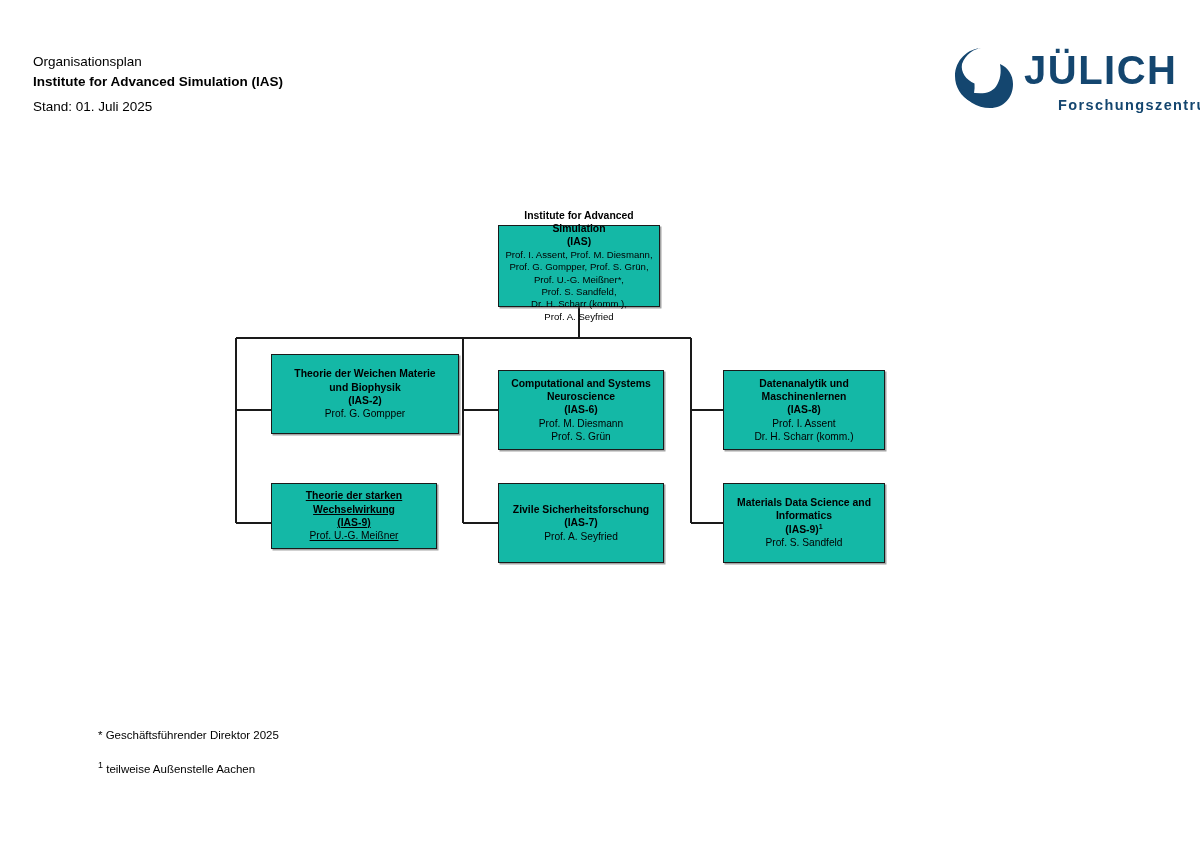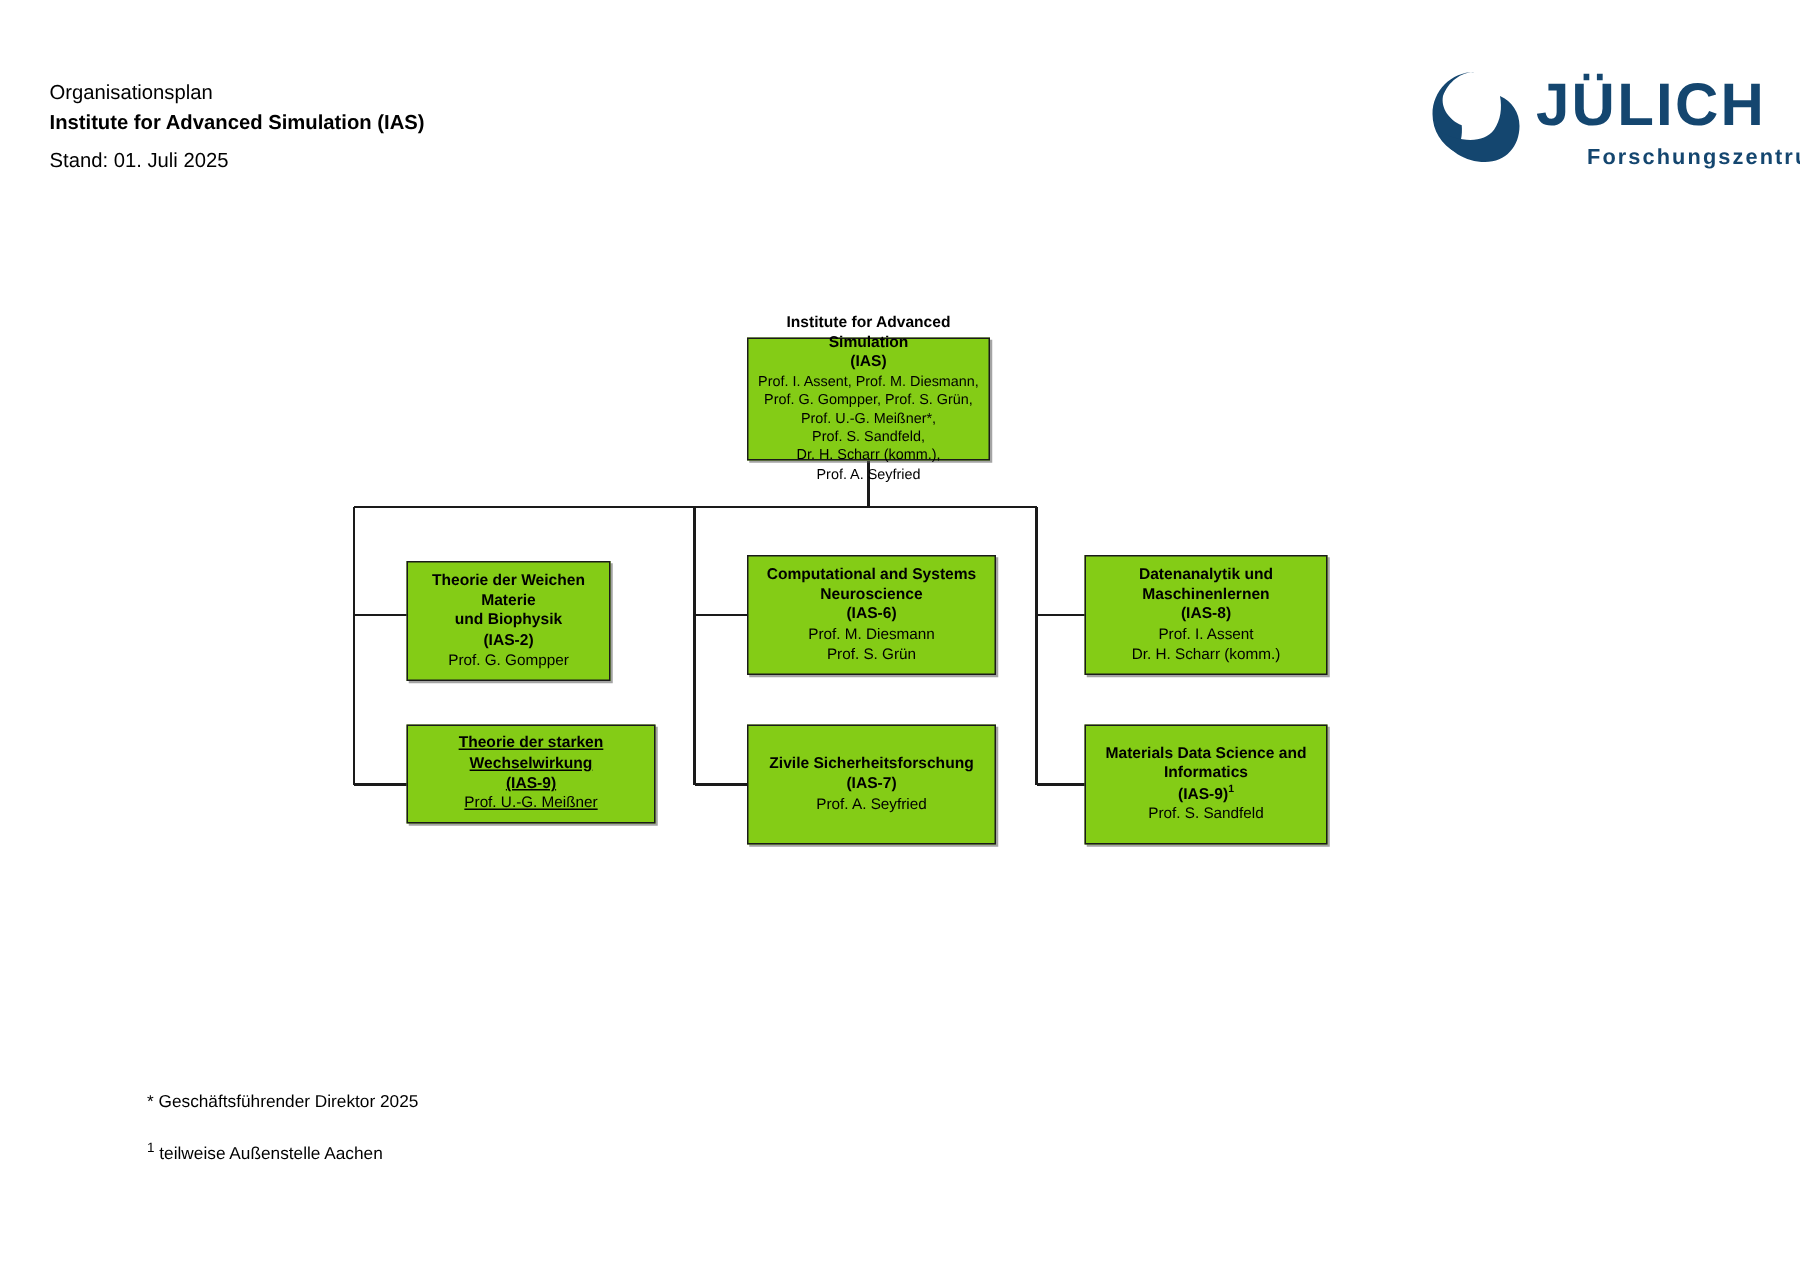--- a/index.html
+++ b/index.html
@@ -74,21 +74,21 @@
   }
   #connector-layer {
     position: absolute;
     left: 0; top: 0;
     width: 1200px; height: 856px;
   }
 
   .node-box {
     position: absolute;
     box-sizing: border-box;
-    background: #84cc16;
+    background: #14b8a6;
     border: 1.6px solid #1a1a1a;
     box-shadow: 1.5px 1.5px 0 rgba(90,90,90,0.55);
     display: flex;
     flex-direction: column;
     align-items: center;
     justify-content: center;
     text-align: center;
     padding: 3px 4px;
   }
   .node-title {
@@ -176,21 +176,21 @@
     <div class="node-title">Institute for Advanced Simulation</div>
     <div class="node-code">(IAS)</div>
     <div class="node-people">Prof. I. Assent, Prof. M. Diesmann,
 Prof. G. Gompper, Prof. S. Grün,
 Prof. U.-G. Meißner*,
 Prof. S. Sandfeld,
 Dr. H. Scharr (komm.),
 Prof. A. Seyfried</div>
   </div>
 
-  <div class="node-box" style="left:271px; top:374px; width:136px; height:80px;">
+  <div class="node-box" style="left:271px; top:354px; width:188px; height:80px;">
     <div class="node-title">Theorie der Weichen Materie
 und Biophysik</div>
     <div class="node-code">(IAS-2)</div>
     <div class="node-people">Prof. G. Gompper</div>
   </div>
 
   <div class="node-box" style="left:271px; top:483px; width:166px; height:66px;text-decoration:underline;">
     <div class="node-title">Theorie der starken
 Wechselwirkung</div>
     <div class="node-code">(IAS-9)</div>

